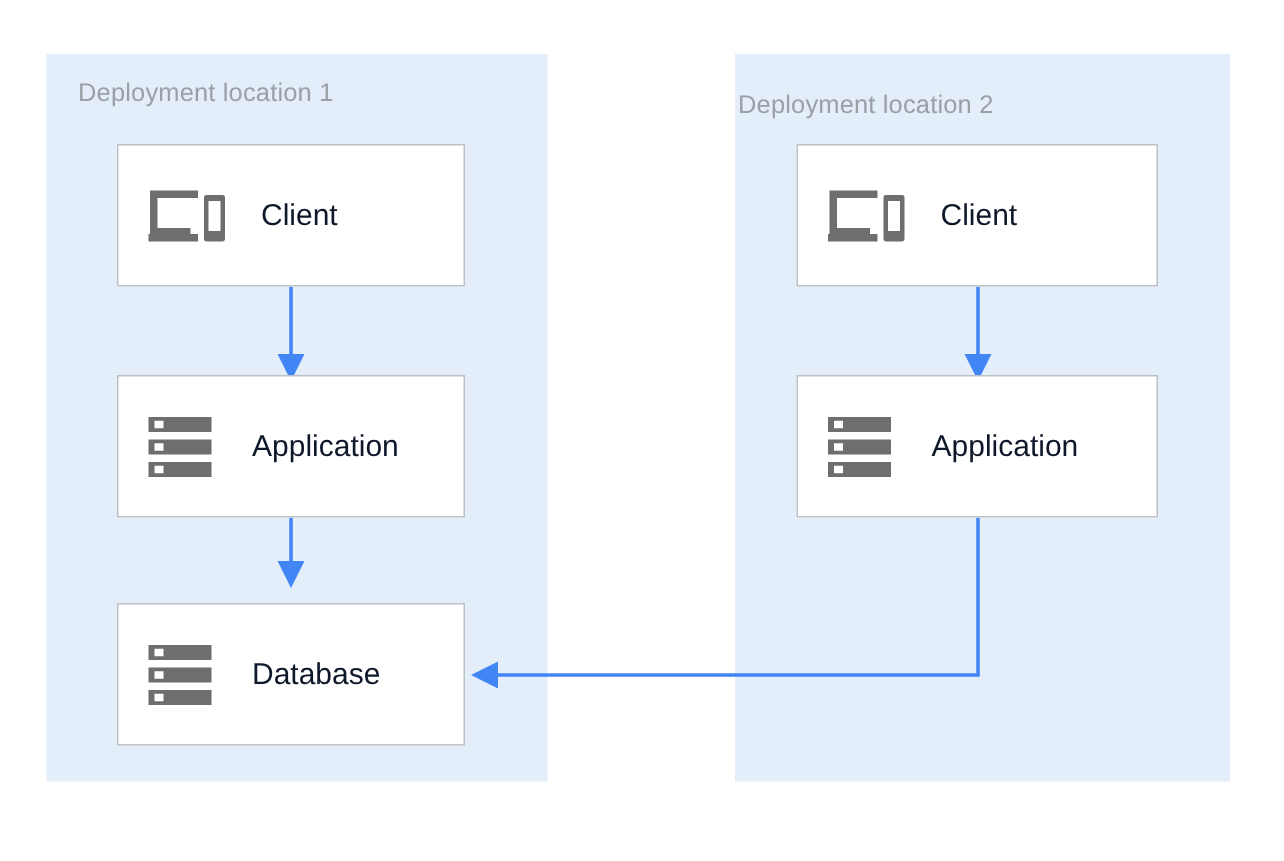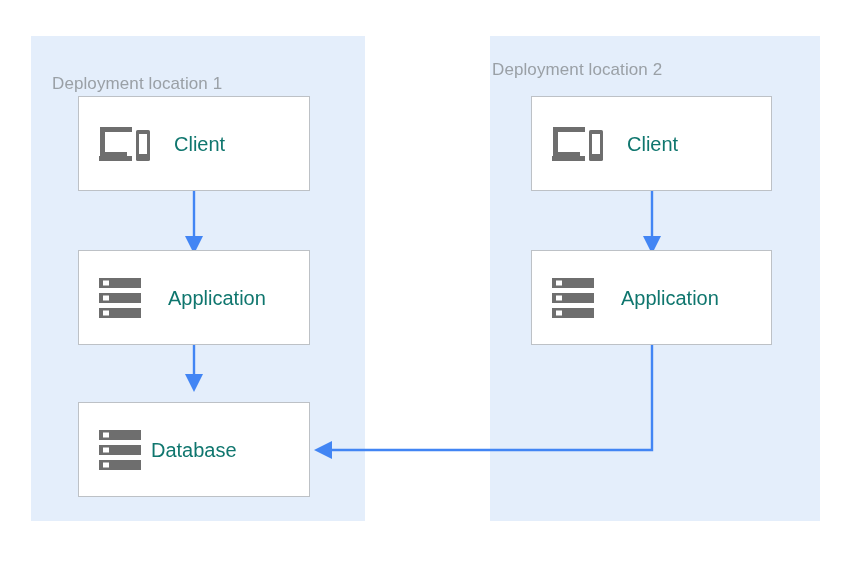--- a/index.html
+++ b/index.html
@@ -40,21 +40,21 @@
     align-items: center;
     z-index: 3;
   }
   .node-icon {
     flex: 0 0 auto;
     display: flex;
     align-items: center;
     justify-content: center;
   }
   .node-label {
-    color: #0f766e;
+    color: #0f172a;
     font-size: 20px;
     line-height: 24px;
     white-space: nowrap;
   }
   svg.connector {
     position: absolute;
     left: 0;
     top: 0;
     width: 856px;
     height: 574px;
@@ -62,21 +62,21 @@
     z-index: 2;
     pointer-events: none;
   }
 </style>
 </head>
 <body>
 
 <div id="canvas">
 
   <div class="zone" style="left:31px; top:36px; width:334px; height:485px; background:#e4eefb;"></div>
-  <div class="zone-label" style="left:52px; top:74px;">Deployment location 1</div>
+  <div class="zone-label" style="left:52px; top:52px;">Deployment location 1</div>
 
   <div class="zone" style="left:490px; top:36px; width:330px; height:485px; background:#e4eefb;"></div>
   <div class="zone-label" style="left:492px; top:60px;">Deployment location 2</div>
 
   <svg class="connector" viewBox="0 0 856 574" xmlns="http://www.w3.org/2000/svg">
 
     <g>
       <path d="M 194 191 L 194 238" stroke="#4285f4" stroke-width="2.4" fill="none"></path>
       <path d="M 185 236 L 203 236 L 194 254 Z" fill="#4285f4"></path>
     </g>
@@ -129,21 +129,21 @@
     <span class="node-icon">
       <svg width="48" height="44" viewBox="0 0 48 44" xmlns="http://www.w3.org/2000/svg">
         <rect x="1" y="2" width="42" height="10" fill="#6e6e6e"></rect>
         <rect x="5" y="4.5" width="6" height="5" fill="#ffffff"></rect>
         <rect x="1" y="17" width="42" height="10" fill="#6e6e6e"></rect>
         <rect x="5" y="19.5" width="6" height="5" fill="#ffffff"></rect>
         <rect x="1" y="32" width="42" height="10" fill="#6e6e6e"></rect>
         <rect x="5" y="34.5" width="6" height="5" fill="#ffffff"></rect>
       </svg>
     </span>
-    <span class="node-label" style="margin-left:5px;">Database</span>
+    <span class="node-label" style="margin-left:22px;">Database</span>
   </div>
 
   <div class="node" style="left:531px; top:96px; width:241px; height:95px; padding-left:19px;">
     <span class="node-icon">
       <svg width="54" height="42" viewBox="0 0 54 42" xmlns="http://www.w3.org/2000/svg">
         <path d="M2 4 h32 v5 H7 v20 h22 v5 H2 Z" fill="#6e6e6e"></path>
         <rect x="1" y="33" width="33" height="5" fill="#6e6e6e"></rect>
         <rect x="38" y="7" width="14" height="31" rx="1.6" fill="#6e6e6e"></rect>
         <rect x="41" y="11" width="8" height="20" fill="#ffffff"></rect>
       </svg>

